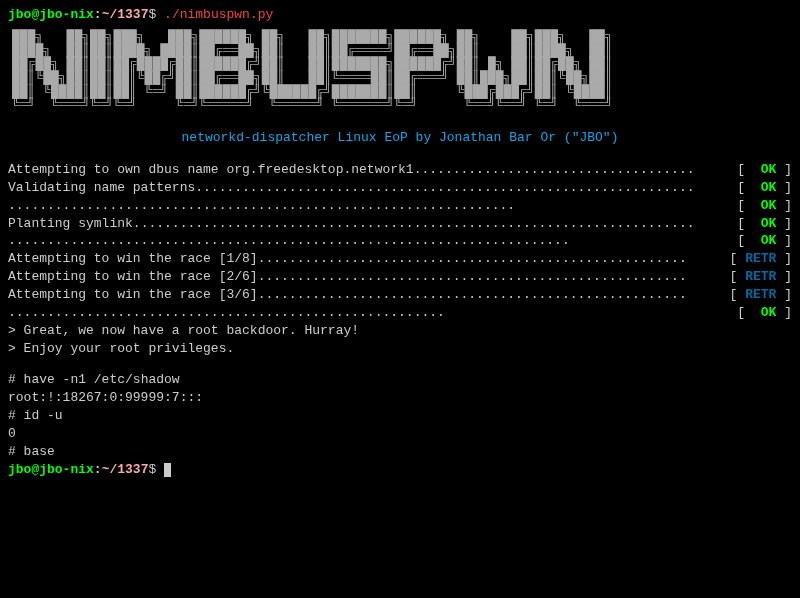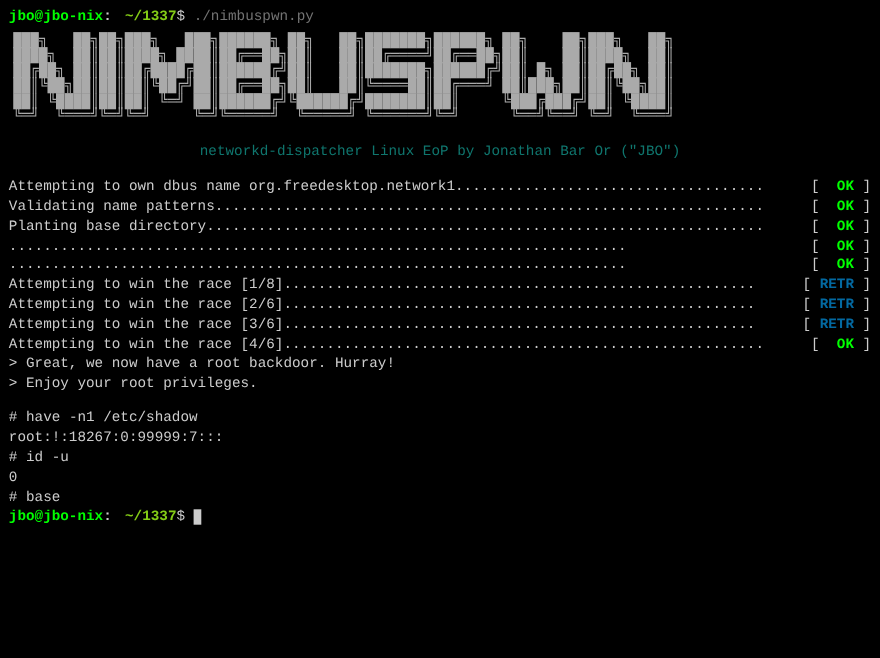--- a/index.html
+++ b/index.html
@@ -10,33 +10,33 @@
       font-size: 13px;
       line-height: 1.38;
       padding: 6px 8px;
       width: 800px;
       height: 598px;
       overflow: hidden;
       white-space: nowrap;
     }
     .prompt-user { color: #00ff00; font-weight: bold; }
     .prompt-sep { color: #ccc; font-weight: bold; }
-    .prompt-path { color: #84cc16; font-weight: bold; margin-left: 12px; }
+    .prompt-path { color: #fca5a5; font-weight: bold; }
     .prompt-dollar { color: #ccc; }
-    .cmd { color: #737373; }
+    .cmd { color: #ef4444; }
     .banner {
       font-family: 'Courier New', Courier, monospace;
       color: #aaa;
       white-space: pre;
       line-height: 1.05;
       letter-spacing: 0;
       margin: 6px 0 4px 4px;
       font-weight: bold;
     }
-    .subtitle { color: #0f766e; text-align: center; margin-bottom: 14px; margin-top: 17px; }
+    .subtitle { color: #0ea5e9; text-align: center; margin-bottom: 14px; margin-top: 17px; }
     .status-line { display: flex; justify-content: space-between; align-items: flex-end; }
     .status-label { color: #ccc; }
     .dots { flex: 1; overflow: hidden; color: #ccc; }
     .bracket { color: #ccc; }
     .ok { color: #00ff00; font-weight: bold; }
     .retr { color: #0369a1; font-weight: bold; }
     .msg { color: #ccc; }
     .root-prompt { color: #ccc; }
     .cursor {
       display: inline-block;
@@ -69,25 +69,25 @@
       <span class="status-label">Attempting to own dbus name org.freedesktop.network1 </span>
       <span class="dots">....................................</span>
       <span class="status-right"> <span class="bracket">[ </span> <span class="ok">OK</span><span class="bracket"> ]</span></span>
     </div>
     <div class="status-line">
       <span class="status-label">Validating name patterns </span>
       <span class="dots">................................................................</span>
       <span class="status-right"> <span class="bracket">[ </span> <span class="ok">OK</span><span class="bracket"> ]</span></span>
     </div>
     <div class="status-line">
-      <span class="status-label">Planting base directory </span>
       <span class="dots">.................................................................</span>
       <span class="status-right"> <span class="bracket">[ </span> <span class="ok">OK</span><span class="bracket"> ]</span></span>
     </div>
     <div class="status-line">
+      <span class="status-label">Planting symlink </span>
       <span class="dots">........................................................................</span>
       <span class="status-right"> <span class="bracket">[ </span> <span class="ok">OK</span><span class="bracket"> ]</span></span>
     </div>
     <div class="status-line">
       <span class="dots">........................................................................</span>
       <span class="status-right"> <span class="bracket">[ </span> <span class="ok">OK</span><span class="bracket"> ]</span></span>
     </div>
     <div class="status-line">
       <span class="status-label">Attempting to win the race [1/8] </span>
       <span class="dots">.......................................................</span>
@@ -97,21 +97,20 @@
       <span class="status-label">Attempting to win the race [2/6] </span>
       <span class="dots">.......................................................</span>
       <span class="status-right"> <span class="bracket">[ </span><span class="retr">RETR</span><span class="bracket"> ]</span></span>
     </div>
     <div class="status-line">
       <span class="status-label">Attempting to win the race [3/6] </span>
       <span class="dots">.......................................................</span>
       <span class="status-right"> <span class="bracket">[ </span><span class="retr">RETR</span><span class="bracket"> ]</span></span>
     </div>
     <div class="status-line">
-      <span class="status-label">Attempting to win the race [4/6] </span>
       <span class="dots">........................................................</span>
       <span class="status-right"> <span class="bracket">[ </span> <span class="ok">OK</span><span class="bracket"> ]</span></span>
     </div>
   </div>
 
 <div id="messages-block">
     <div class="msg">&gt; Great, we now have a root backdoor. Hurray!</div>
     <div class="msg">&gt; Enjoy your root privileges.</div>
   </div>
 

